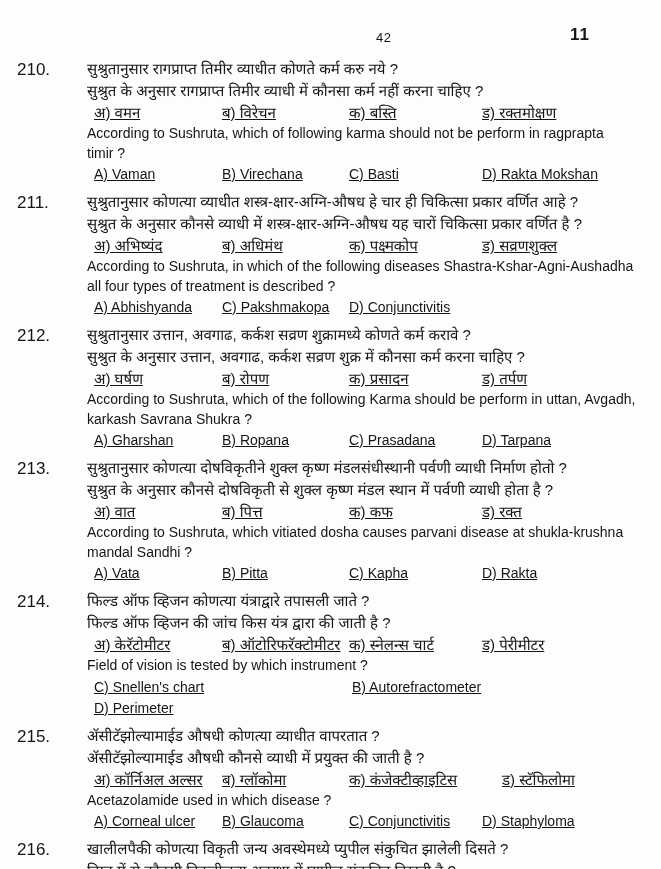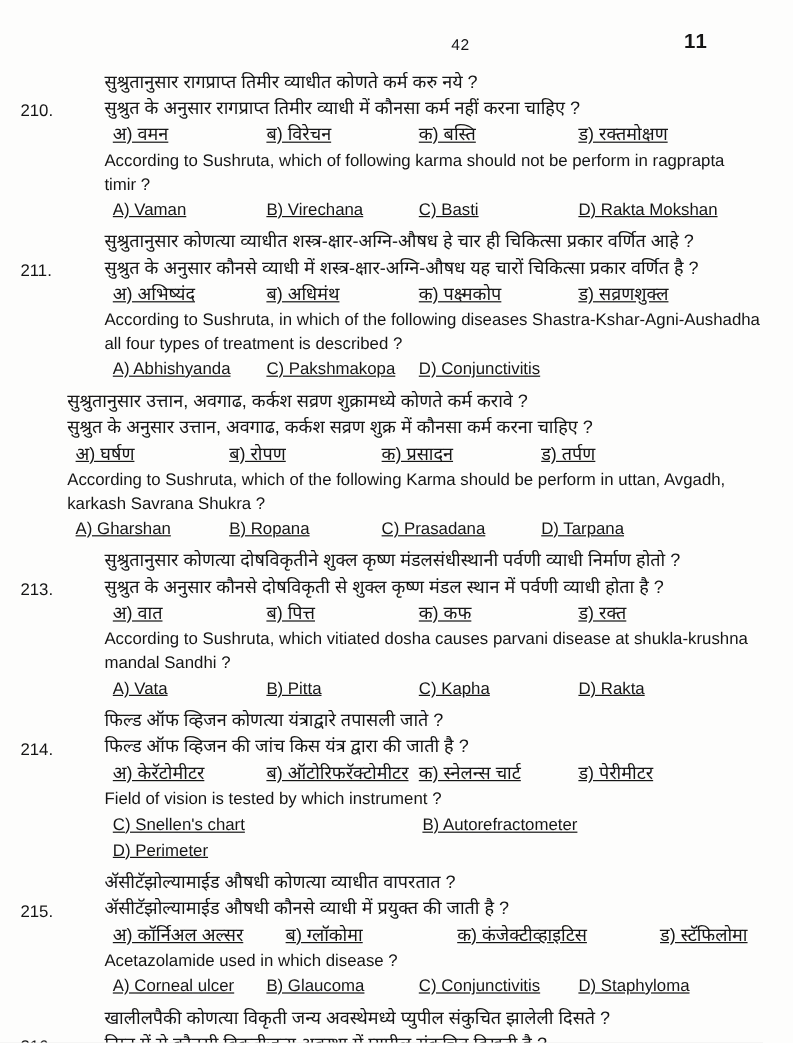--- a/index.html
+++ b/index.html
@@ -21,21 +21,21 @@
     font-size:13px; letter-spacing:0.5px;margin-left:44px;
   }
   .pnum-right {
     position:absolute; left:570px; top:25px;
     font-size:17px; font-weight:bold; letter-spacing:1px;
   }
   #question-list { padding-left:17px; padding-right:8px; }
   .question { display:flex; margin-bottom:6px; }
   .qnum {
     flex:none; width:31px;
-    font-size:14px; line-height:21px; padding-top:1px;margin-top:23px;
+    font-size:17px; line-height:21px; padding-top:1px;
   }
   .qbody { flex:1; max-width:596px;margin-left:39px; }
   .qline { white-space:nowrap; }
   .dev-line { font-size:15px; line-height:22px; }
   .eng-line { font-size:14px; line-height:19.5px; }
   .opts {
     display:grid;
     padding-left:7px;
     align-items:baseline;
   }
@@ -43,21 +43,21 @@
   .opts-dev {
     grid-template-columns:128px 127px 133px auto;
     font-size:15px; line-height:22px;
   }
   .opts-eng {
     grid-template-columns:128px 127px 133px auto;
     font-size:14px; line-height:21px; padding-top:1px;
   }
   .opts-eng.grid2 { grid-template-columns:258px auto; }
   
-  #question-list .question:nth-of-type(6) .opts-dev { grid-template-columns:128px 127px 153px auto;gap:16px; }
+  #question-list .question:nth-of-type(6) .opts-dev { grid-template-columns:128px 127px 153px auto; }
   #question-list .question:nth-of-type(7) .opts-dev { grid-template-columns:128px 113px 177px auto; }
 </style>
 </head>
 <body>
 
 <div class="page">
   <div class="page-header">
     <span class="pnum-center">42</span>
     <span class="pnum-right">11</span>
   </div>
@@ -103,20 +103,21 @@
           </div>
       <div class="opts opts-eng">
             <span class="opt">A)  Abhishyanda</span>
             <span class="opt">C)  Pakshmakopa</span>
             <span class="opt">D)  Conjunctivitis</span>
           </div>
     </div>
   </div>
 
   <div class="question">
+    <div class="qnum">212.</div>
     <div class="qbody">
       <div class="qline dev-line">सुश्रुतानुसार उत्तान, अवगाढ, कर्कश सव्रण शुक्रामध्ये कोणते कर्म करावे ?</div>
       <div class="qline dev-line">सुश्रुत के अनुसार उत्तान, अवगाढ, कर्कश सव्रण शुक्र में कौनसा कर्म करना चाहिए  ?</div>
       <div class="opts opts-dev">
             <span class="opt">अ)  घर्षण</span>
             <span class="opt">ब)  रोपण</span>
             <span class="opt">क)  प्रसादन</span>
             <span class="opt">ड)  तर्पण</span>
           </div>
       <div>

